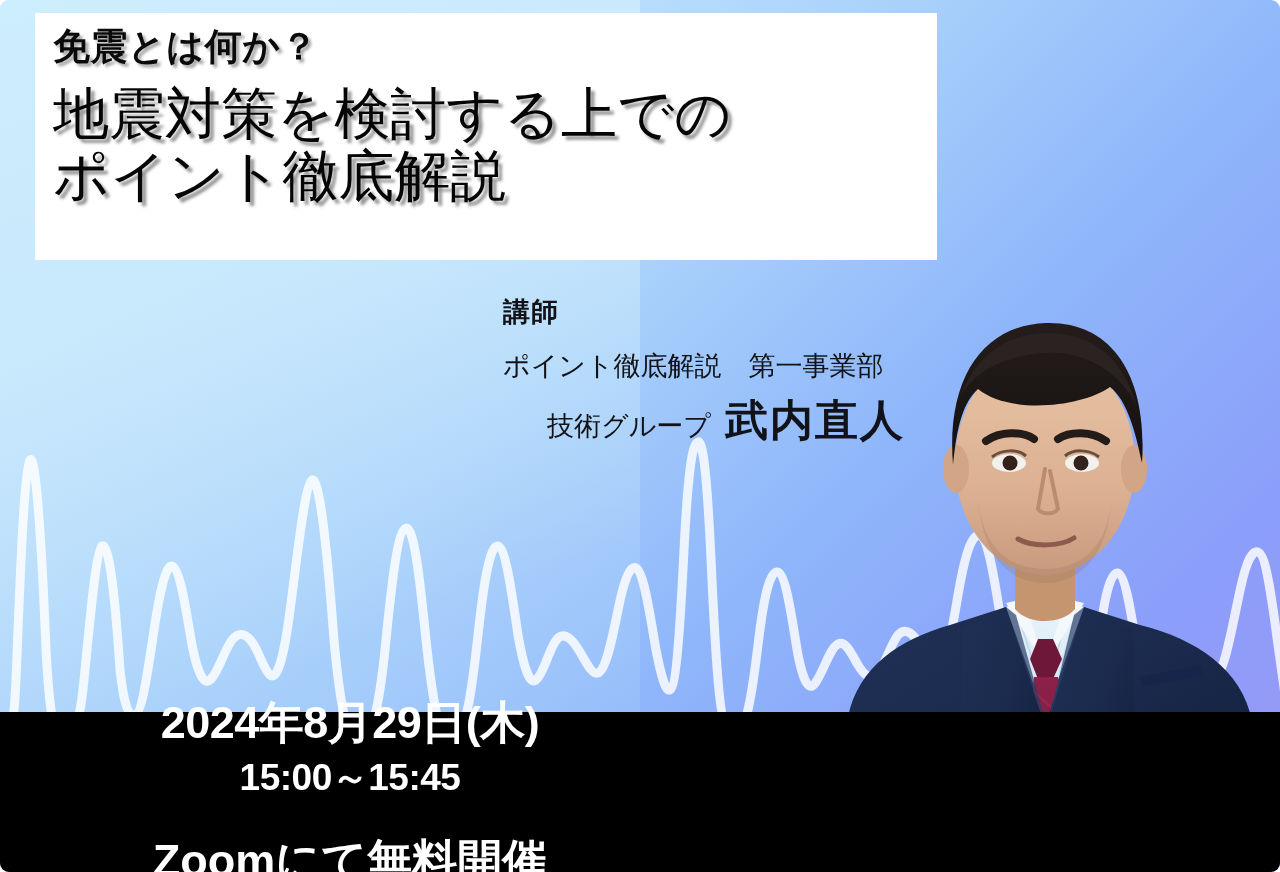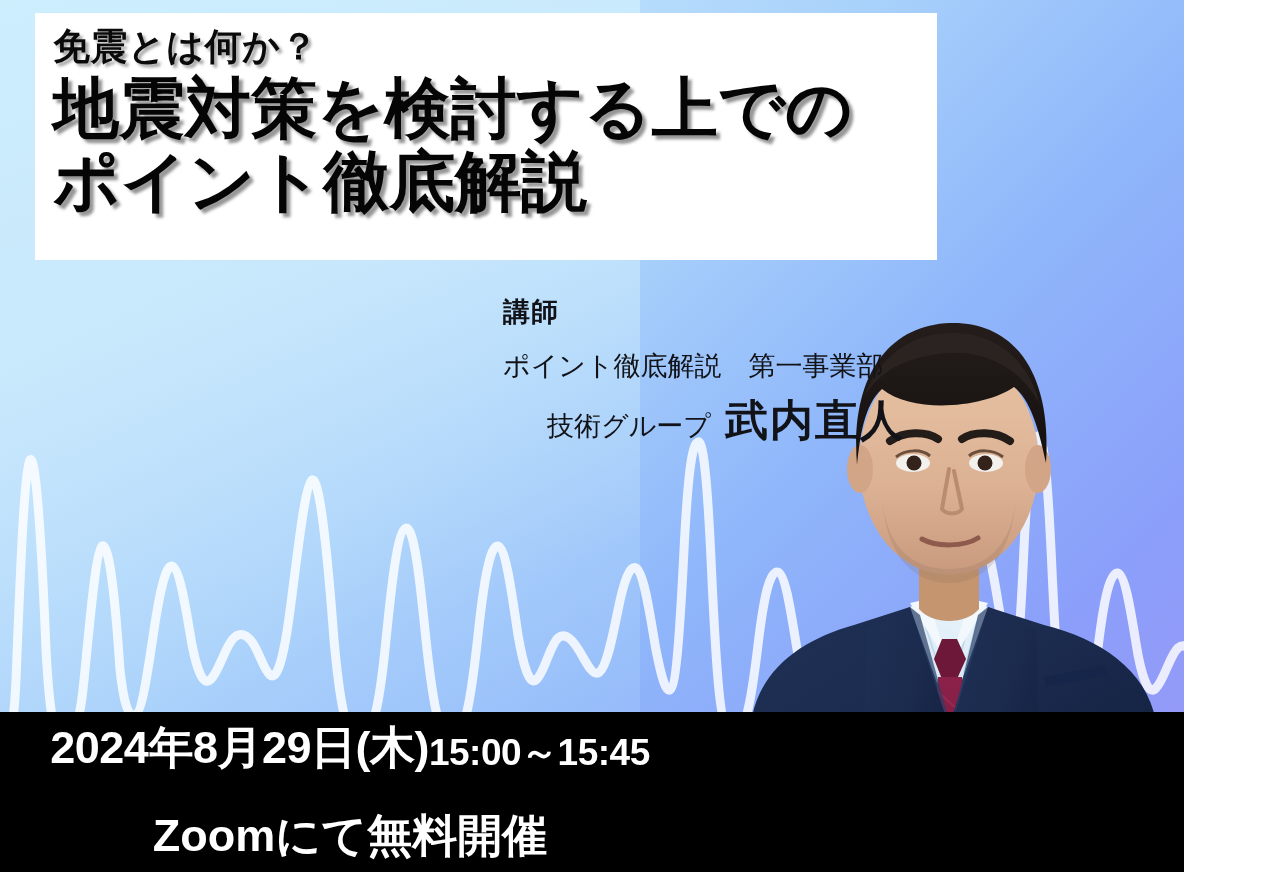--- a/index.html
+++ b/index.html
@@ -3,31 +3,32 @@
 <meta charset="utf-8">
 <title>Webinar Banner</title>
 <style>
   html, body {
     margin: 0;
     padding: 0;
     background: #ffffff;
   }
   .banner {
     position: relative;
-    width: 1184px;
+    width: 1280px;
     height: 872px;
     overflow: hidden;
     font-family: "Liberation Sans", "DejaVu Sans", sans-serif;
     background: linear-gradient(135deg,
                 #cdeefd 0%,
                 #c6e7fc 18%,
                 #a9d2fb 42%,
                 #8fb6fa 62%,
                 #8b9ffa 82%,
                 #9a96f6 100%);
+    border-radius: 9px;
   }
 
   
   .bg-left-wash {
     position: absolute;
     left: 0; top: 0;
     width: 640px; height: 872px;
     background: linear-gradient(160deg,
                 rgba(205,238,253,1) 0%,
                 rgba(200,232,252,0.95) 35%,
@@ -77,28 +78,28 @@
   .title-kicker {
     font-size: 37px;
     font-weight: bold;
     color: #0a0a0a;
     letter-spacing: 0.5px;
     line-height: 1.1;
     text-shadow: 3px 3px 3px rgba(90,90,90,0.55);
     white-space: nowrap;
   }
   .title-main {
-    font-size: 66px;
-    font-weight: bold;
+    font-size: 56px;
+    font-weight: normal;
     color: #050505;
     line-height: 1.08;
     letter-spacing: 0px;
     text-shadow: 4px 4px 3px rgba(80,80,80,0.6);
     white-space: nowrap;
-    margin-top: 5px;
+    margin-top: 16px;
   }
   .title-main .l2 { display: block; }
   .title-main .l3 { display: block; margin-top: 2px; }
 
   
   .speaker {
     position: absolute;
     left: 503px;
     top: 296px;
     width: 420px;
@@ -151,23 +152,24 @@
     width: 700px;
     height: 160px;
     display: flex;
     flex-direction: column;
     align-items: center;
     justify-content: center;
     gap: 4px;
   }
   .footer-line1 {
     display: flex;
-    align-items: flex-end;
+    align-items: center;
     color: #ffffff;
     white-space: nowrap;
+    flex-direction: column;
   }
   .footer-date {
     font-size: 45px;
     font-weight: bold;
     letter-spacing: -0.5px;
   }
   .footer-time {
     font-size: 37px;
     font-weight: bold;
     letter-spacing: -0.5px;

